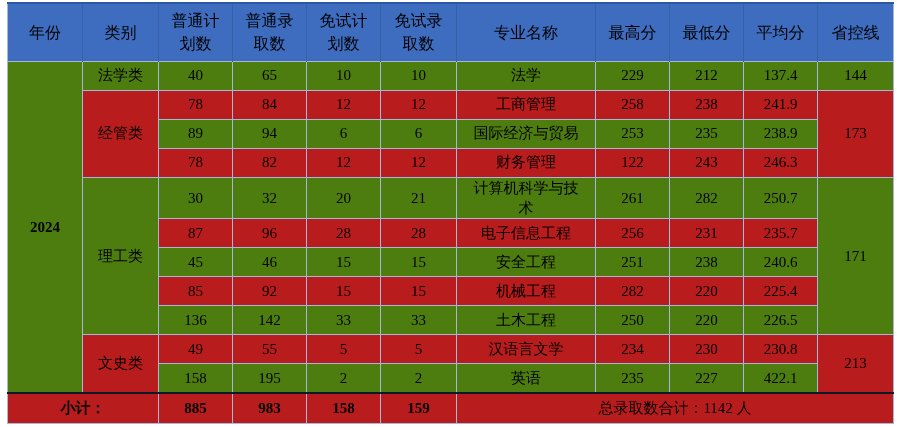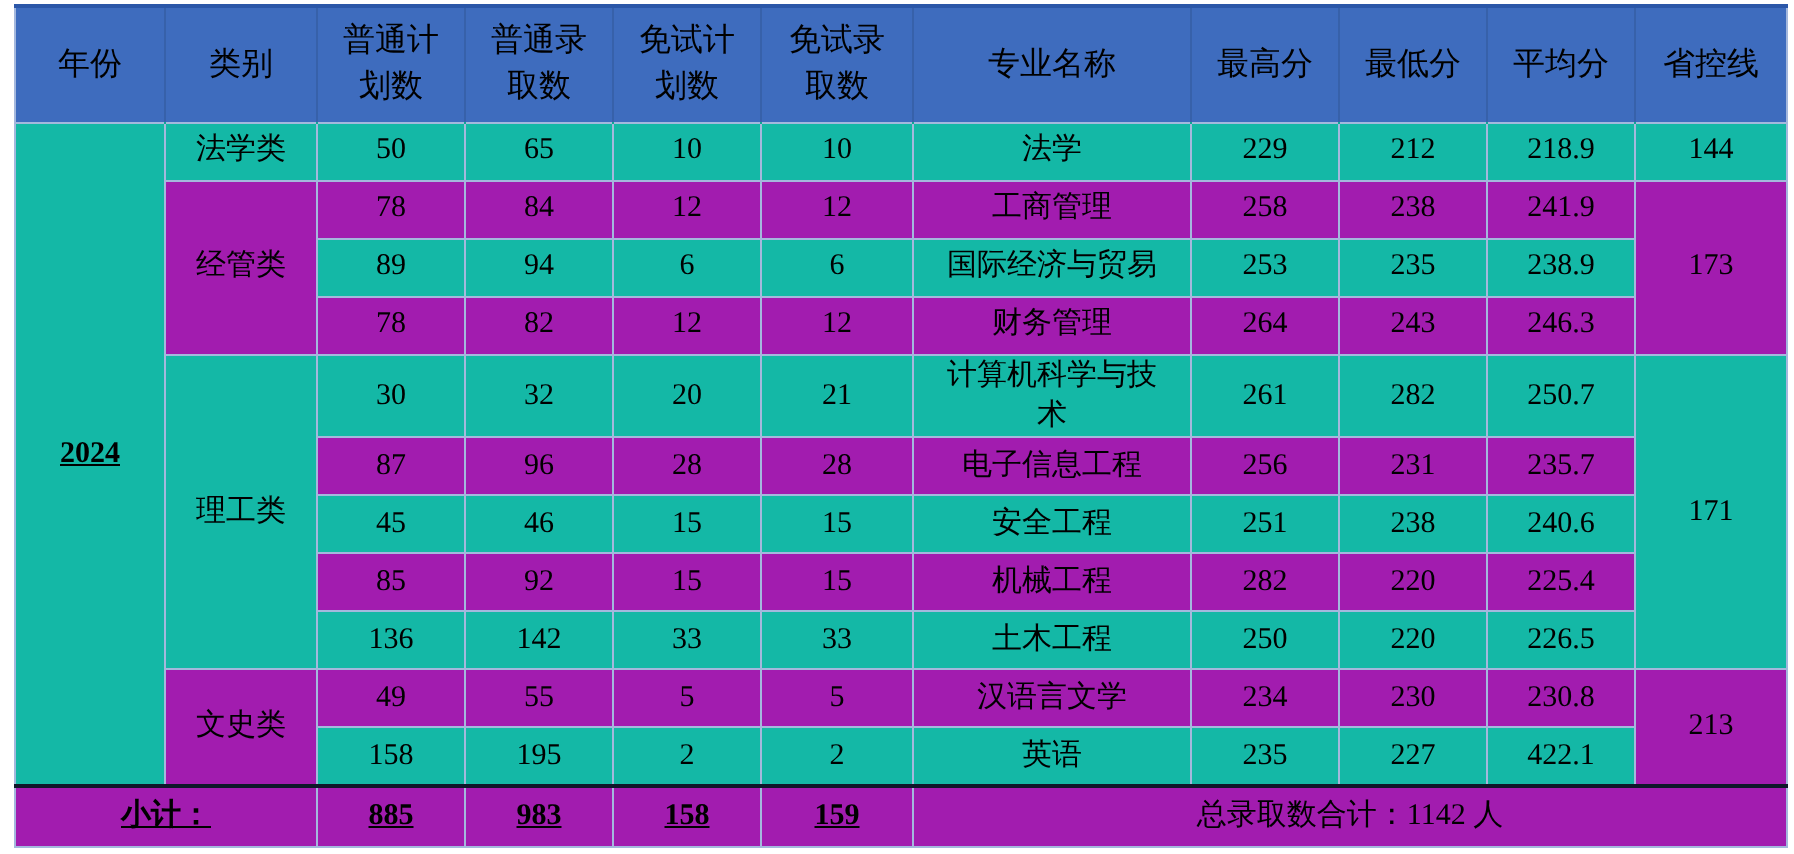--- a/index.html
+++ b/index.html
@@ -37,23 +37,23 @@
   th + th { border-left: 1px solid rgba(0,0,0,0.10); }
   td {
     border: 1px solid #a4b8dd;
     text-align: center;
     vertical-align: middle;
     font-size: 15px;
     height: 28px;
     padding: 0 4px;
     line-height: 1.35;
   }
-  .c-band  { background: #14b8a6; }
-  .c-plain { background: #a21caf; }
-  .bold { font-weight: bold; text-decoration: underline; }
+  .c-band  { background: #4d7c0f; }
+  .c-plain { background: #b91c1c; }
+  .bold { font-weight: bold; }
   .cell-major { padding: 0 12px; }
   .footer-row td { border-top: 2px solid #0f172a; height: 29px; }
 </style>
 </head>
 <body>
 
 <div class="wrap">
   <table class="grid">
     <colgroup>
       <col style="width:75px">
@@ -84,28 +84,28 @@
         <th>最高分</th>
         <th>最低分</th>
         <th>平均分</th>
         <th>省控线</th>
       </tr>
     </thead>
     <tbody>
         <tr>
           <td rowspan="11" class="c-band bold">2024</td>
           <td rowspan="1" class="c-band">法学类</td>
-          <td class="c-band">50</td>
+          <td class="c-band">40</td>
           <td class="c-band">65</td>
           <td class="c-band">10</td>
           <td class="c-band">10</td>
           <td class="c-band cell-major">法学</td>
           <td class="c-band">229</td>
           <td class="c-band">212</td>
-          <td class="c-band">218.9</td>
+          <td class="c-band">137.4</td>
           <td rowspan="1" class="c-band">144</td>
         </tr>
         <tr>
           <td rowspan="3" class="c-plain">经管类</td>
           <td class="c-plain">78</td>
           <td class="c-plain">84</td>
           <td class="c-plain">12</td>
           <td class="c-plain">12</td>
           <td class="c-plain cell-major">工商管理</td>
           <td class="c-plain">258</td>
@@ -122,21 +122,21 @@
           <td class="c-band">253</td>
           <td class="c-band">235</td>
           <td class="c-band">238.9</td>
         </tr>
         <tr>
           <td class="c-plain">78</td>
           <td class="c-plain">82</td>
           <td class="c-plain">12</td>
           <td class="c-plain">12</td>
           <td class="c-plain cell-major">财务管理</td>
-          <td class="c-plain">264</td>
+          <td class="c-plain">122</td>
           <td class="c-plain">243</td>
           <td class="c-plain">246.3</td>
         </tr>
         <tr>
           <td rowspan="5" class="c-band">理工类</td>
           <td class="c-band">30</td>
           <td class="c-band">32</td>
           <td class="c-band">20</td>
           <td class="c-band">21</td>
           <td class="c-band cell-major">计算机科学与技术</td>

